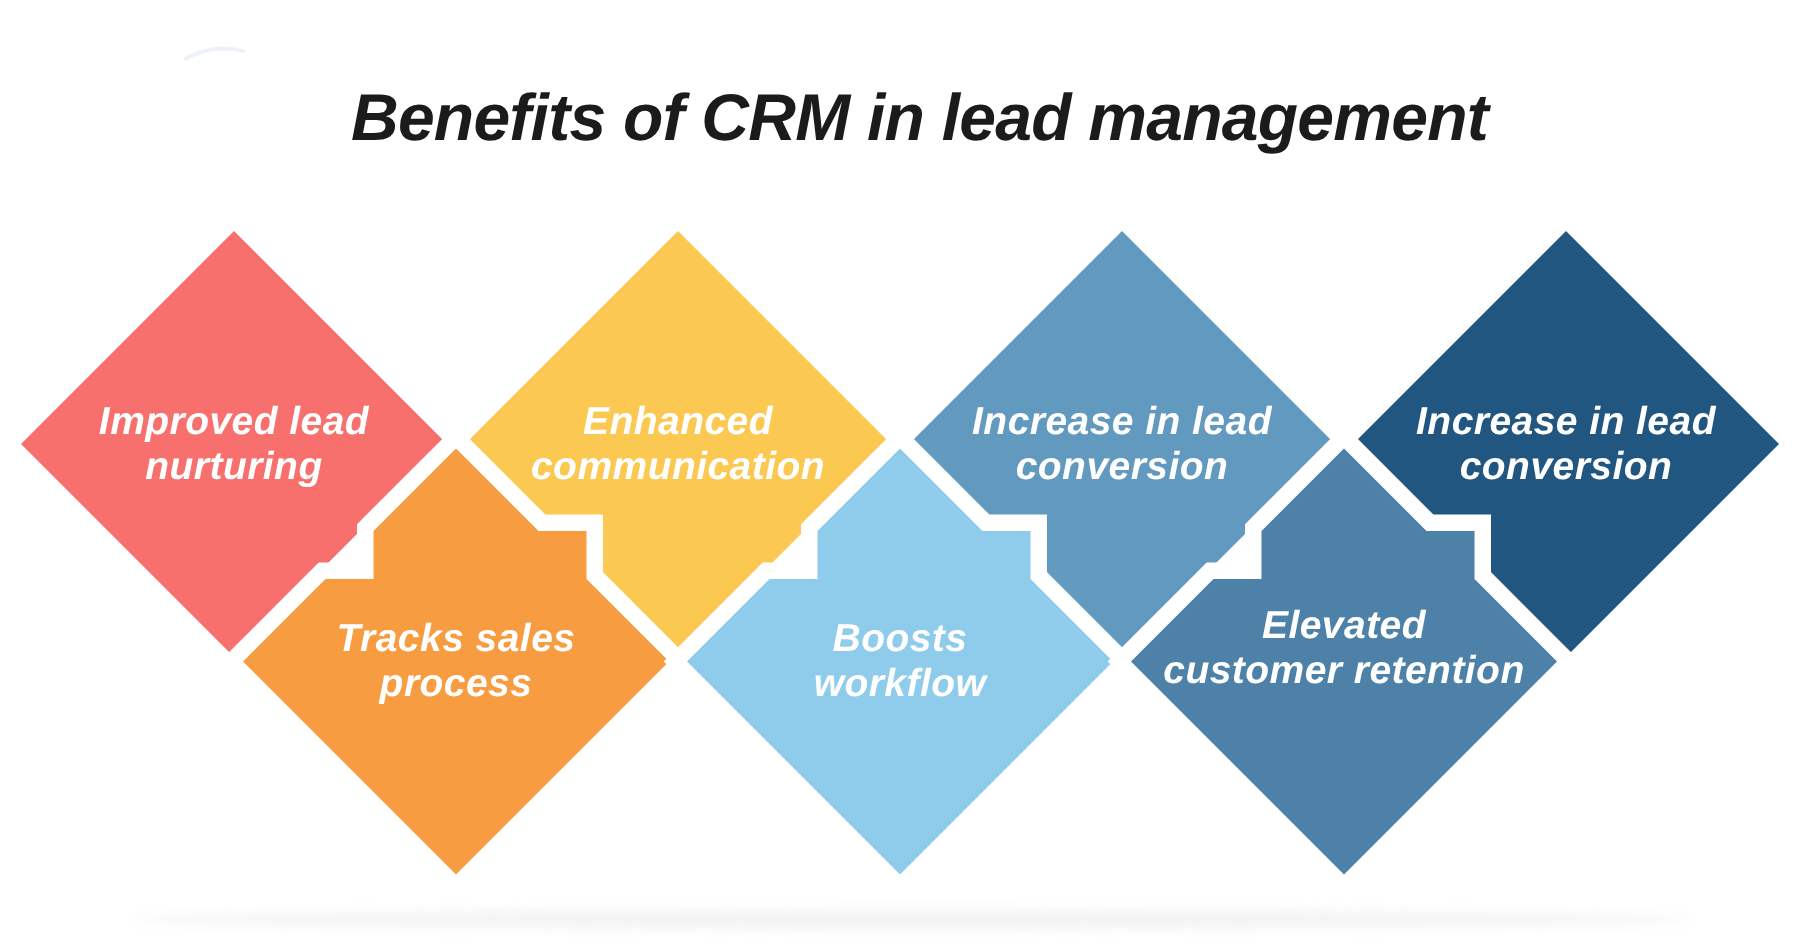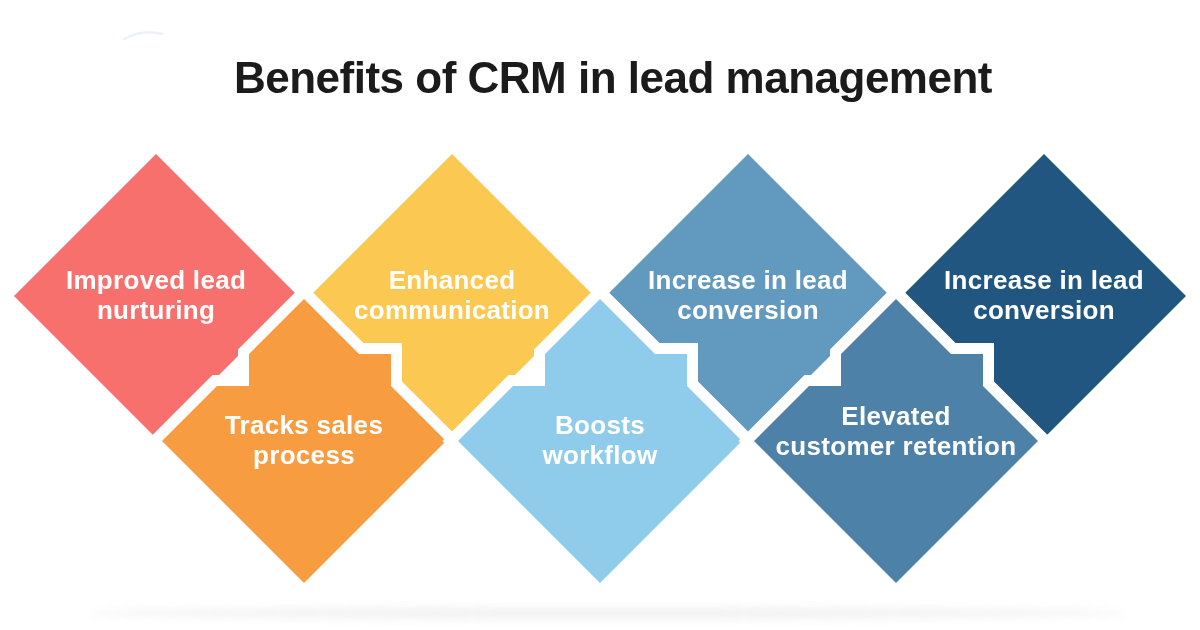--- a/index.html
+++ b/index.html
@@ -7,20 +7,21 @@
     padding: 0;
     background: #ffffff;
   }
   .canvas-wrap {
     position: relative;
     width: 1200px;
     height: 630px;
     background: #ffffff;
     overflow: hidden;
     font-family: "Liberation Sans", "DejaVu Sans", sans-serif;
+    font-style: italic;
   }
   svg { display: block; }
   .title-text {
     font-family: "Liberation Sans", "DejaVu Sans", sans-serif;
     font-size: 44px;
     font-weight: 700;
     letter-spacing: -0.5px;
   }
   .diamond-underlay {
     fill: #ffffff;

